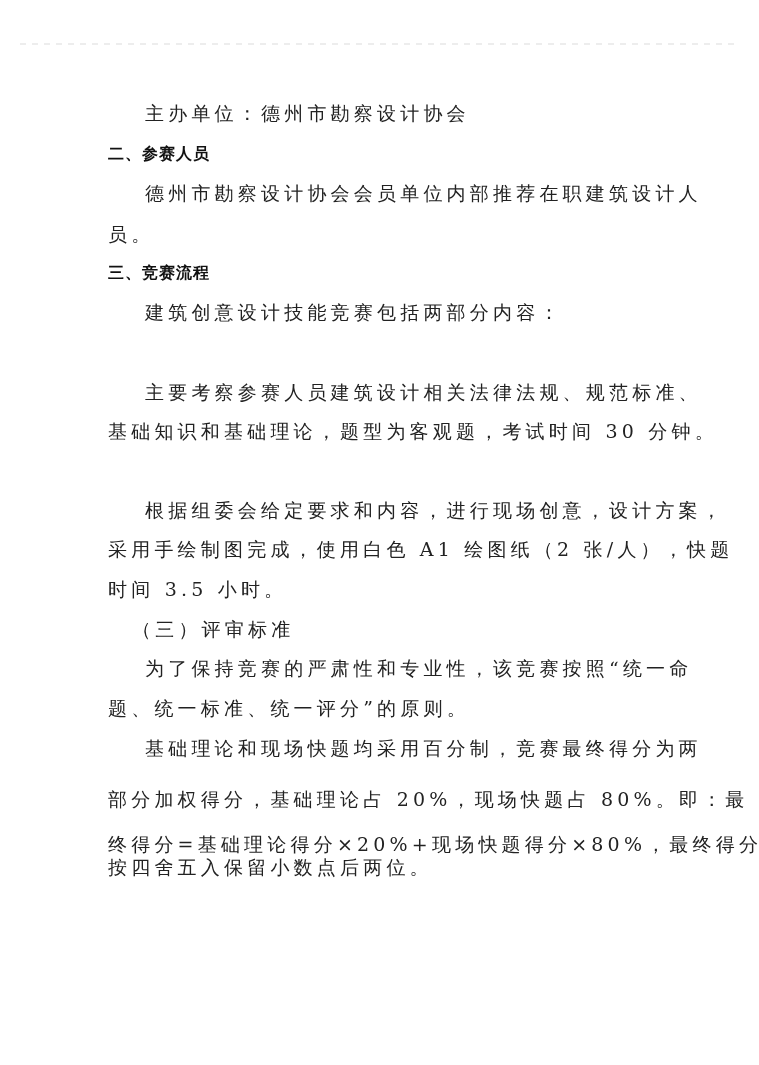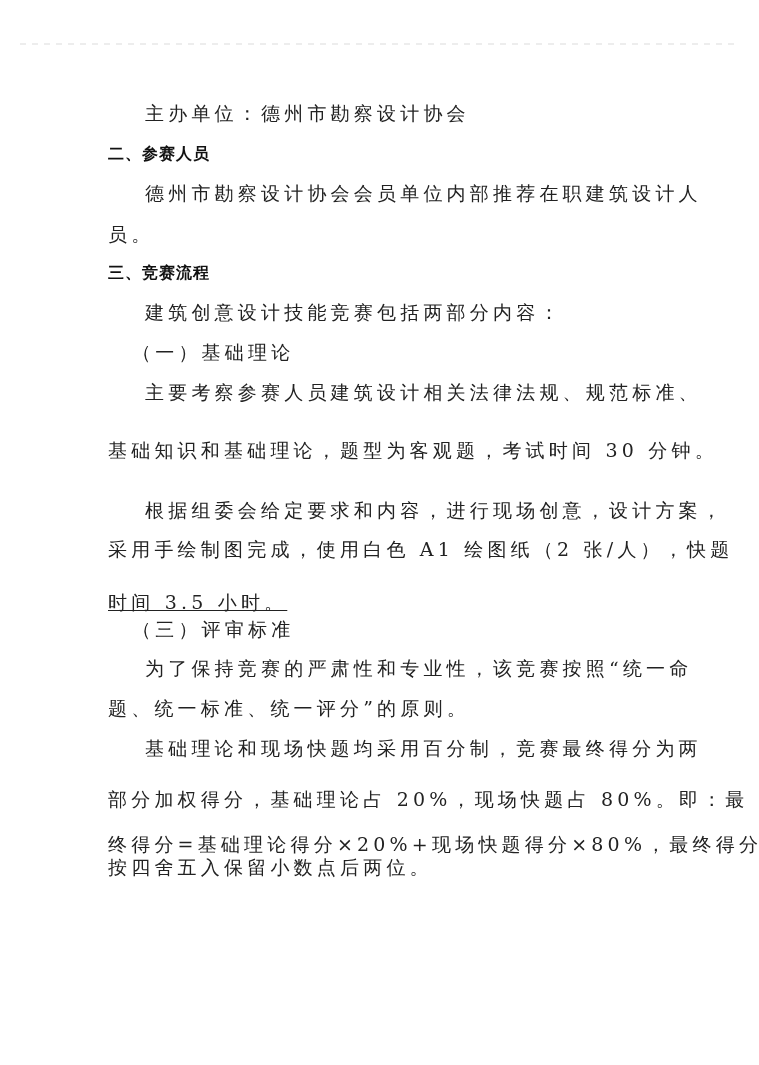--- a/index.html
+++ b/index.html
@@ -63,27 +63,26 @@
 
   <div class="line indent" style="top:101px;">主办单位：德州市勘察设计协会</div>
 
   <div class="line heading" style="top:142px;">二、参赛人员</div>
   <div class="line indent" style="top:181px;">德州市勘察设计协会会员单位内部推荐在职建筑设计人</div>
   <div class="line" style="top:222px;">员。</div>
 
   <div class="line heading" style="top:261px;">三、竞赛流程</div>
   <div class="line indent" style="top:300px;">建筑创意设计技能竞赛包括两部分内容：</div>
 
-  <div class="line subheading" style="top:340px;">（一）基础理论</div>
   <div class="line indent" style="top:380px;">主要考察参赛人员建筑设计相关法律法规、规范标准、</div>
-  <div class="line" style="top:438px;">基础知识和基础理论，题型为客观题，考试时间 30 分钟。</div>
+  <div class="line" style="top:419px;">基础知识和基础理论，题型为客观题，考试时间 30 分钟。</div>
 
   <div class="line indent" style="top:498px;">根据组委会给定要求和内容，进行现场创意，设计方案，</div>
   <div class="line" style="top:537px;">采用手绘制图完成，使用白色 A1 绘图纸（2 张/人），快题</div>
-  <div class="line" style="top:590px;text-decoration:underline;">时间 3.5 小时。</div>
+  <div class="line" style="top:577px;">时间 3.5 小时。</div>
 
   <div class="line subheading" style="top:617px;">（三）评审标准</div>
   <div class="line indent" style="top:656px;">为了保持竞赛的严肃性和专业性，该竞赛按照“统一命</div>
   <div class="line" style="top:696px;">题、统一标准、统一评分”的原则。</div>
 
   <div class="line indent" style="top:736px;">基础理论和现场快题均采用百分制，竞赛最终得分为两</div>
   <div class="line" style="top:775px;margin-top:12px;">部分加权得分，基础理论占 20%，现场快题占 80%。即：最</div>
   <div class="line" style="top:832px;">终得分=基础理论得分×20%+现场快题得分×80%，最终得分</div>
   <div class="line" style="top:855px;">按四舍五入保留小数点后两位。</div>
 </div>

